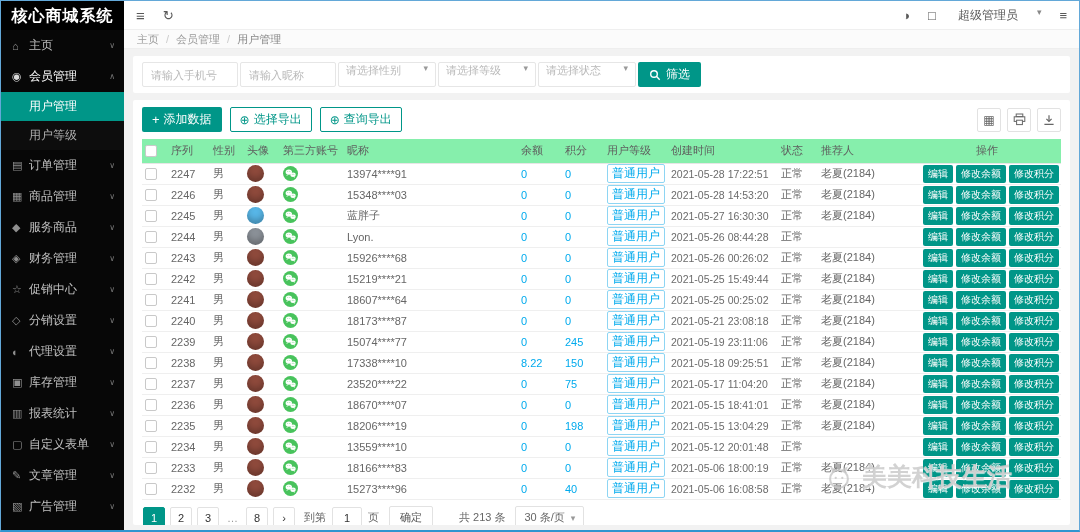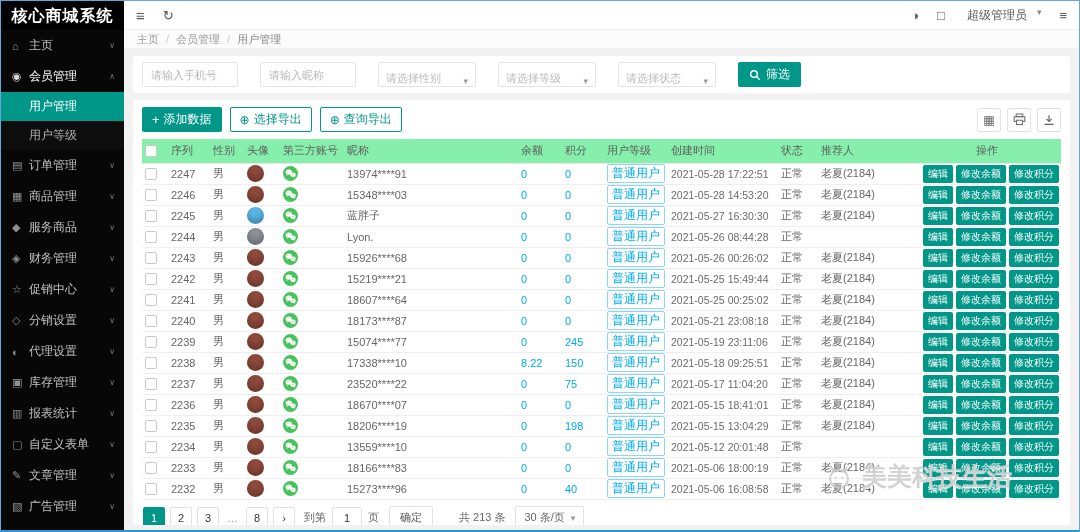--- a/index.html
+++ b/index.html
@@ -17,32 +17,32 @@
 .mi-caret{font-size:8px;color:#777;}
 .submenu-item{height:29px;line-height:29px;padding-left:28px;font-size:12px;color:#b0b0b0;cursor:pointer;background:#0d0d0d;white-space:nowrap;}
 .submenu-item.active{background:#009688;color:#fff;}
 
 .main{flex:1;display:flex;flex-direction:column;min-width:0;}
 .topbar{height:29px;flex:0 0 29px;background:#fff;display:flex;align-items:center;padding:0 12px;border-bottom:1px solid #efefef;}
 .tb-icon{color:#595959;font-size:13px;margin-right:18px;cursor:pointer;line-height:1;}
 .tb-icon.collapse{font-size:15px;}
 .topbar-right{margin-left:auto;display:flex;align-items:center;}
 .topbar-right .tb-icon{margin:0 0 0 18px;}
-.admin{display:flex;align-items:flex-start;gap:10px;font-size:12px;color:#595959;margin-left:22px;cursor:pointer;}
+.admin{display:flex;align-items:flex-start;gap:19px;font-size:12px;color:#595959;margin-left:22px;cursor:pointer;}
 .admin .caret{font-size:9px;color:#888;}
 .breadcrumb-bar{height:19px;flex:0 0 19px;background:#fbfbfb;border-bottom:1px solid #eee;display:flex;align-items:center;padding:0 13px;font-size:11px;}
 .crumb{color:#9b9b9b;cursor:pointer;}
 .crumb.cur{color:#8a8a8a;cursor:default;}
 .crumb-sep{margin:0 7px;color:#ccc;}
 .content{flex:1;padding:7px 9px 5px;display:flex;flex-direction:column;min-height:0;}
 
-.filter-card{background:#fff;border-radius:2px;padding:6px 9px;display:flex;align-items:center;gap:22px;flex:0 0 auto;}
+.filter-card{background:#fff;border-radius:2px;padding:6px 9px;display:flex;align-items:center;gap:2px;flex:0 0 auto;}
 .f-input{width:96px;height:25px;border:1px solid #e6e6e6;border-radius:2px;padding:0 8px;font-size:11px;color:#666;outline:none;}
 .f-input::placeholder{color:#b9b9b9;}
-.f-select{width:98px;height:25px;border:1px solid #e6e6e6;border-radius:2px;padding:0 7px;font-size:11px;color:#b9b9b9;display:flex;align-items:flex-end;justify-content:space-between;cursor:pointer;background:#fff;white-space:nowrap;}
+.f-select{width:98px;height:25px;border:1px solid #e6e6e6;border-radius:2px;padding:0 7px;font-size:11px;color:#b9b9b9;display:flex;align-items:flex-start;justify-content:space-between;cursor:pointer;background:#fff;white-space:nowrap;}
 .f-caret{font-size:9px;color:#9a9a9a;}
 .btn-filter{height:25px;border:none;border-radius:2px;background:#009688;color:#fff;font-size:12px;padding:0 11px;display:flex;align-items:center;gap:5px;cursor:pointer;white-space:nowrap;}
 
 .table-card{background:#fff;border-radius:2px;margin-top:7px;flex:1;padding:7px 9px 0;display:flex;flex-direction:column;min-height:0;position:relative;overflow:hidden;}
 .tc-toolbar{display:flex;align-items:center;flex:0 0 auto;padding-bottom:7px;}
 .btn-add{height:25px;border:none;border-radius:2px;background:#009688;color:#fff;font-size:12px;padding:0 10px;display:flex;align-items:center;gap:4px;cursor:pointer;margin-right:8px;white-space:nowrap;}
 .btn-add .plus{font-size:13px;}
 .btn-outline{height:25px;border:1px solid #009688;border-radius:2px;background:#fff;color:#009688;font-size:12px;padding:0 9px;display:flex;align-items:center;gap:4px;cursor:pointer;margin-right:8px;white-space:nowrap;}
 .btn-outline .circ{font-size:12px;}
 .tc-tools{margin-left:auto;display:flex;gap:6px;}

